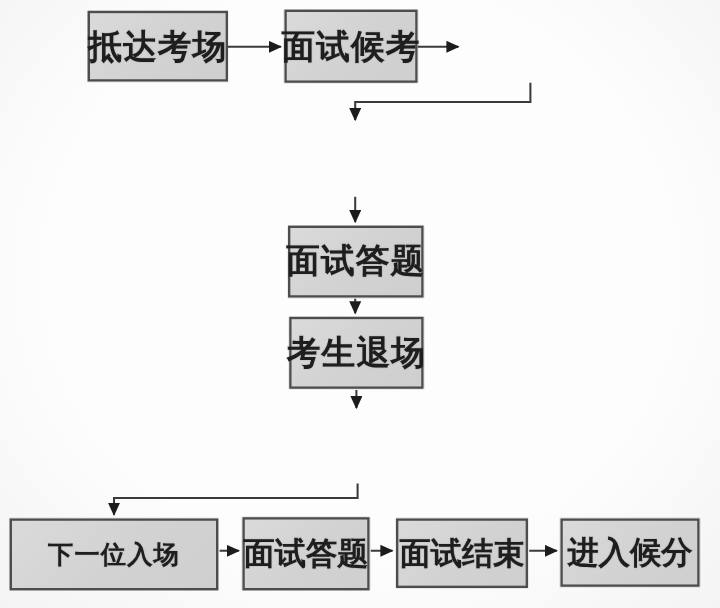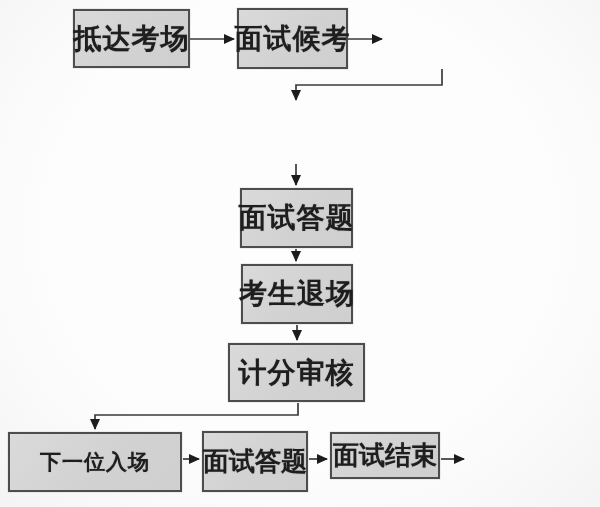--- a/index.html
+++ b/index.html
@@ -42,21 +42,21 @@
   
   .n-arrive          { left: 73px;  top: 9px;   width: 117px; height: 59px; }
   .n-review-draw     { left: 237px; top: 8px;   width: 111px; height: 61px; }
   .n-interview-wait  { left: 385px; top: 7px;   width: 115px; height: 61px; }
   .n-enter-room      { left: 240px; top: 103px; width: 113px; height: 60px; }
   .n-answer-mid      { left: 240px; top: 188px; width: 113px; height: 60px; }
   .n-candidate-exit  { left: 241px; top: 264px; width: 112px; height: 60px; }
   .n-score-review    { left: 228px; top: 343px; width: 137px; height: 59px; }
   .n-next-enter      { left: 8px;   top: 432px; width: 174px; height: 60px; font-size: 21px; }
   .n-answer-bottom   { left: 202px; top: 431px; width: 106px; height: 61px; font-size: 26px; letter-spacing: 0; }
-  .n-interview-end   { left: 330px; top: 432px; width: 110px; height: 47px; font-size: 26px; letter-spacing: 0; }
+  .n-interview-end   { left: 330px; top: 432px; width: 110px; height: 58px; font-size: 26px; letter-spacing: 0; }
   .n-await-score     { left: 467px; top: 432px; width: 116px; height: 57px; font-size: 26px; letter-spacing: 0; }
 </style>
 </head>
 <body>
 
 <div class="canvas">
 
   <svg class="connector-layer" viewBox="0 0 600 507" xmlns="http://www.w3.org/2000/svg">
     <defs>
       <marker id="ah" markerUnits="userSpaceOnUse" markerWidth="14" markerHeight="14" refX="10" refY="5" orient="auto">
@@ -74,18 +74,18 @@
       <path d="M183,459 L199,459" marker-end="url(#ah)"></path>
       <path d="M309,459 L327,459" marker-end="url(#ah)"></path>
       <path d="M441,459 L464,459" marker-end="url(#ah)"></path>
     </g>
   </svg>
 
   <div class="node n-arrive">抵达考场</div>
   <div class="node n-review-draw">面试候考</div>
   <div class="node n-answer-mid">面试答题</div>
   <div class="node n-candidate-exit">考生退场</div>
-  <div class="node n-score-review">计分审核</div>
   <div class="node n-next-enter">下一位入场</div>
   <div class="node n-answer-bottom">面试答题</div>
   <div class="node n-interview-end">面试结束</div>
+  <div class="node n-await-score">进入候分</div>
 
 </div>
 
 </body></html>

